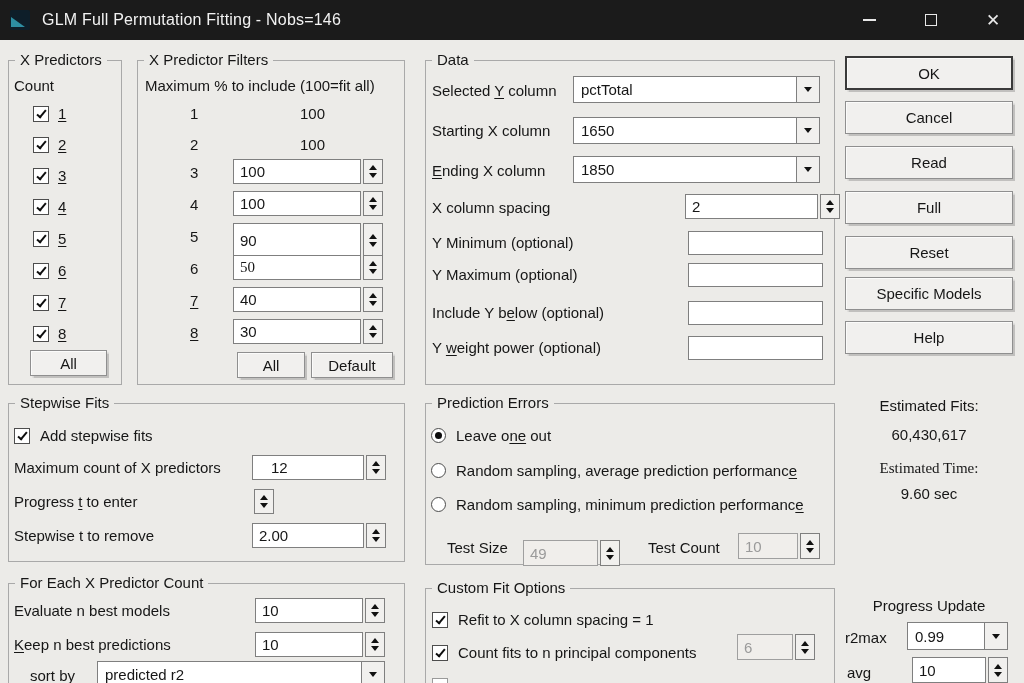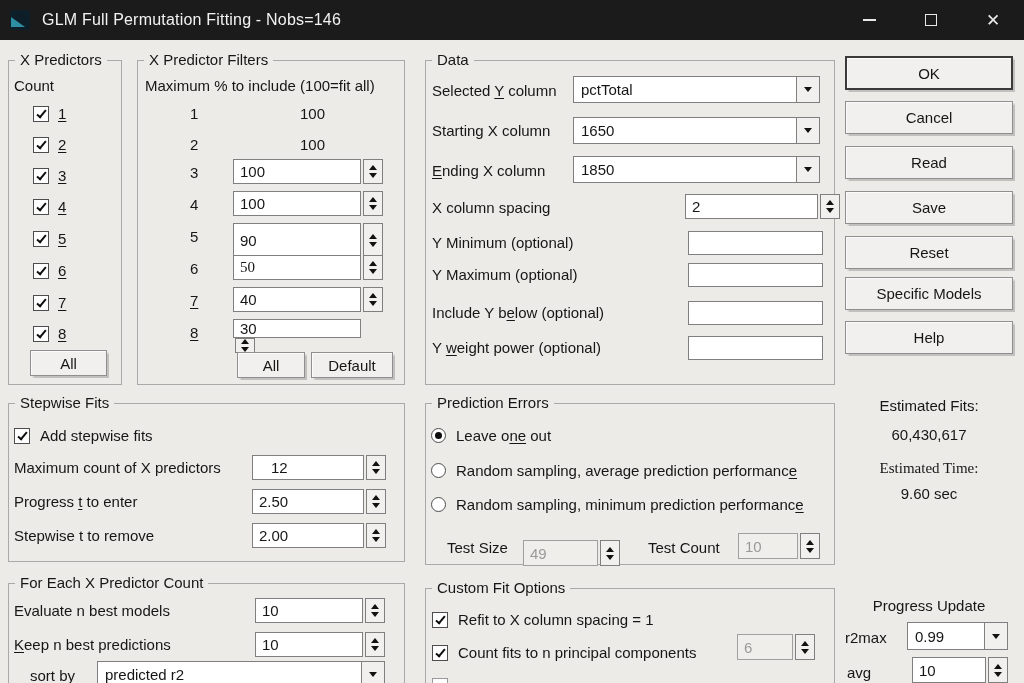--- a/index.html
+++ b/index.html
@@ -145,21 +145,21 @@
 </div>
 <span class="static-val u" style="left:190px;top:292px;">7</span>
 <div class="spinner" style="left:233px;top:287px;height:25px;">
   <input class="spin-field" style="width: 128px;" value="40">
   <span class="spinbtns">
       <i class="tri-up"></i>
       <i class="tri-down"></i>
     </span>
 </div>
 <span class="static-val u" style="left:190px;top:324px;">8</span>
-<div class="spinner" style="left:233px;top:319px;height:25px;flex-direction:column;">
+<div class="spinner" style="left:233px;top:319px;height:25px;">
   <input class="spin-field" style="width: 128px;" value="30">
   <span class="spinbtns">
       <i class="tri-up"></i>
       <i class="tri-down"></i>
     </span>
 </div>
 <div class="btn" style="left:237px;top:352px;width:68px;height:26px;">All</div>
 <div class="btn" style="left:311px;top:352px;width:82px;height:26px;">Default</div>
 
 <div class="group" style="left:425px;top:60px;width:410px;height:325px;">
@@ -199,21 +199,21 @@
 <span class="lbl" style="left:432px;top:265px;">Y Maximum (optional)</span>
 <input class="spin-field" style="position: absolute; left: 688px; top: 263px; width: 135px; height: 24px;" value="">
 <span class="lbl" style="left:432px;top:303px;"><span>Include Y b</span><span class="u">e</span><span>low (optional)</span></span>
 <input class="spin-field" style="position: absolute; left: 688px; top: 301px; width: 135px; height: 24px;" value="">
 <span class="lbl" style="left:432px;top:338px;"><span>Y </span><span class="u">w</span><span>eight power (optional)</span></span>
 <input class="spin-field" style="position: absolute; left: 688px; top: 336px; width: 135px; height: 24px;" value="">
 
 <div class="btn default" style="left:845px;top:56px;width:168px;height:34px;">OK</div>
 <div class="btn" style="left:845px;top:101px;width:168px;height:33px;">Cancel</div>
 <div class="btn" style="left:845px;top:146px;width:168px;height:33px;">Read</div>
-<div class="btn" style="left:845px;top:191px;width:168px;height:33px;">Save</div>
+<div class="btn" style="left:845px;top:191px;width:168px;height:33px;">Full</div>
 <div class="btn" style="left:845px;top:236px;width:168px;height:33px;">Reset</div>
 <div class="btn" style="left:845px;top:277px;width:168px;height:33px;">Specific Models</div>
 <div class="btn" style="left:845px;top:321px;width:168px;height:33px;">Help</div>
 
 <div class="group" style="left:8px;top:403px;width:397px;height:159px;">
   <span class="legend">Stepwise Fits</span>
 </div>
 <span class="checkbox" style="left:14px;top:428px;">
     <span class="check"></span>
   </span>
@@ -221,21 +221,20 @@
 <span class="lbl" style="left:14px;top:458px;">Maximum count of X predictors</span>
 <div class="spinner" style="left:252px;top:455px;height:25px;">
   <input class="spin-field" style="width: 112px; padding-left: 18px;" value="12">
   <span class="spinbtns">
       <i class="tri-up"></i>
       <i class="tri-down"></i>
     </span>
 </div>
 <span class="lbl" style="left:14px;top:492px;"><span>Progress </span><span class="u">t</span><span> to enter</span></span>
 <div class="spinner" style="left:252px;top:489px;height:25px;">
-  <input class="spin-field" style="width: 112px;" value="2.50">
   <span class="spinbtns">
       <i class="tri-up"></i>
       <i class="tri-down"></i>
     </span>
 </div>
 <span class="lbl" style="left:14px;top:526px;">Stepwise t to remove</span>
 <div class="spinner" style="left:252px;top:523px;height:25px;">
   <input class="spin-field" style="width: 112px;" value="2.00">
   <span class="spinbtns">
       <i class="tri-up"></i>

